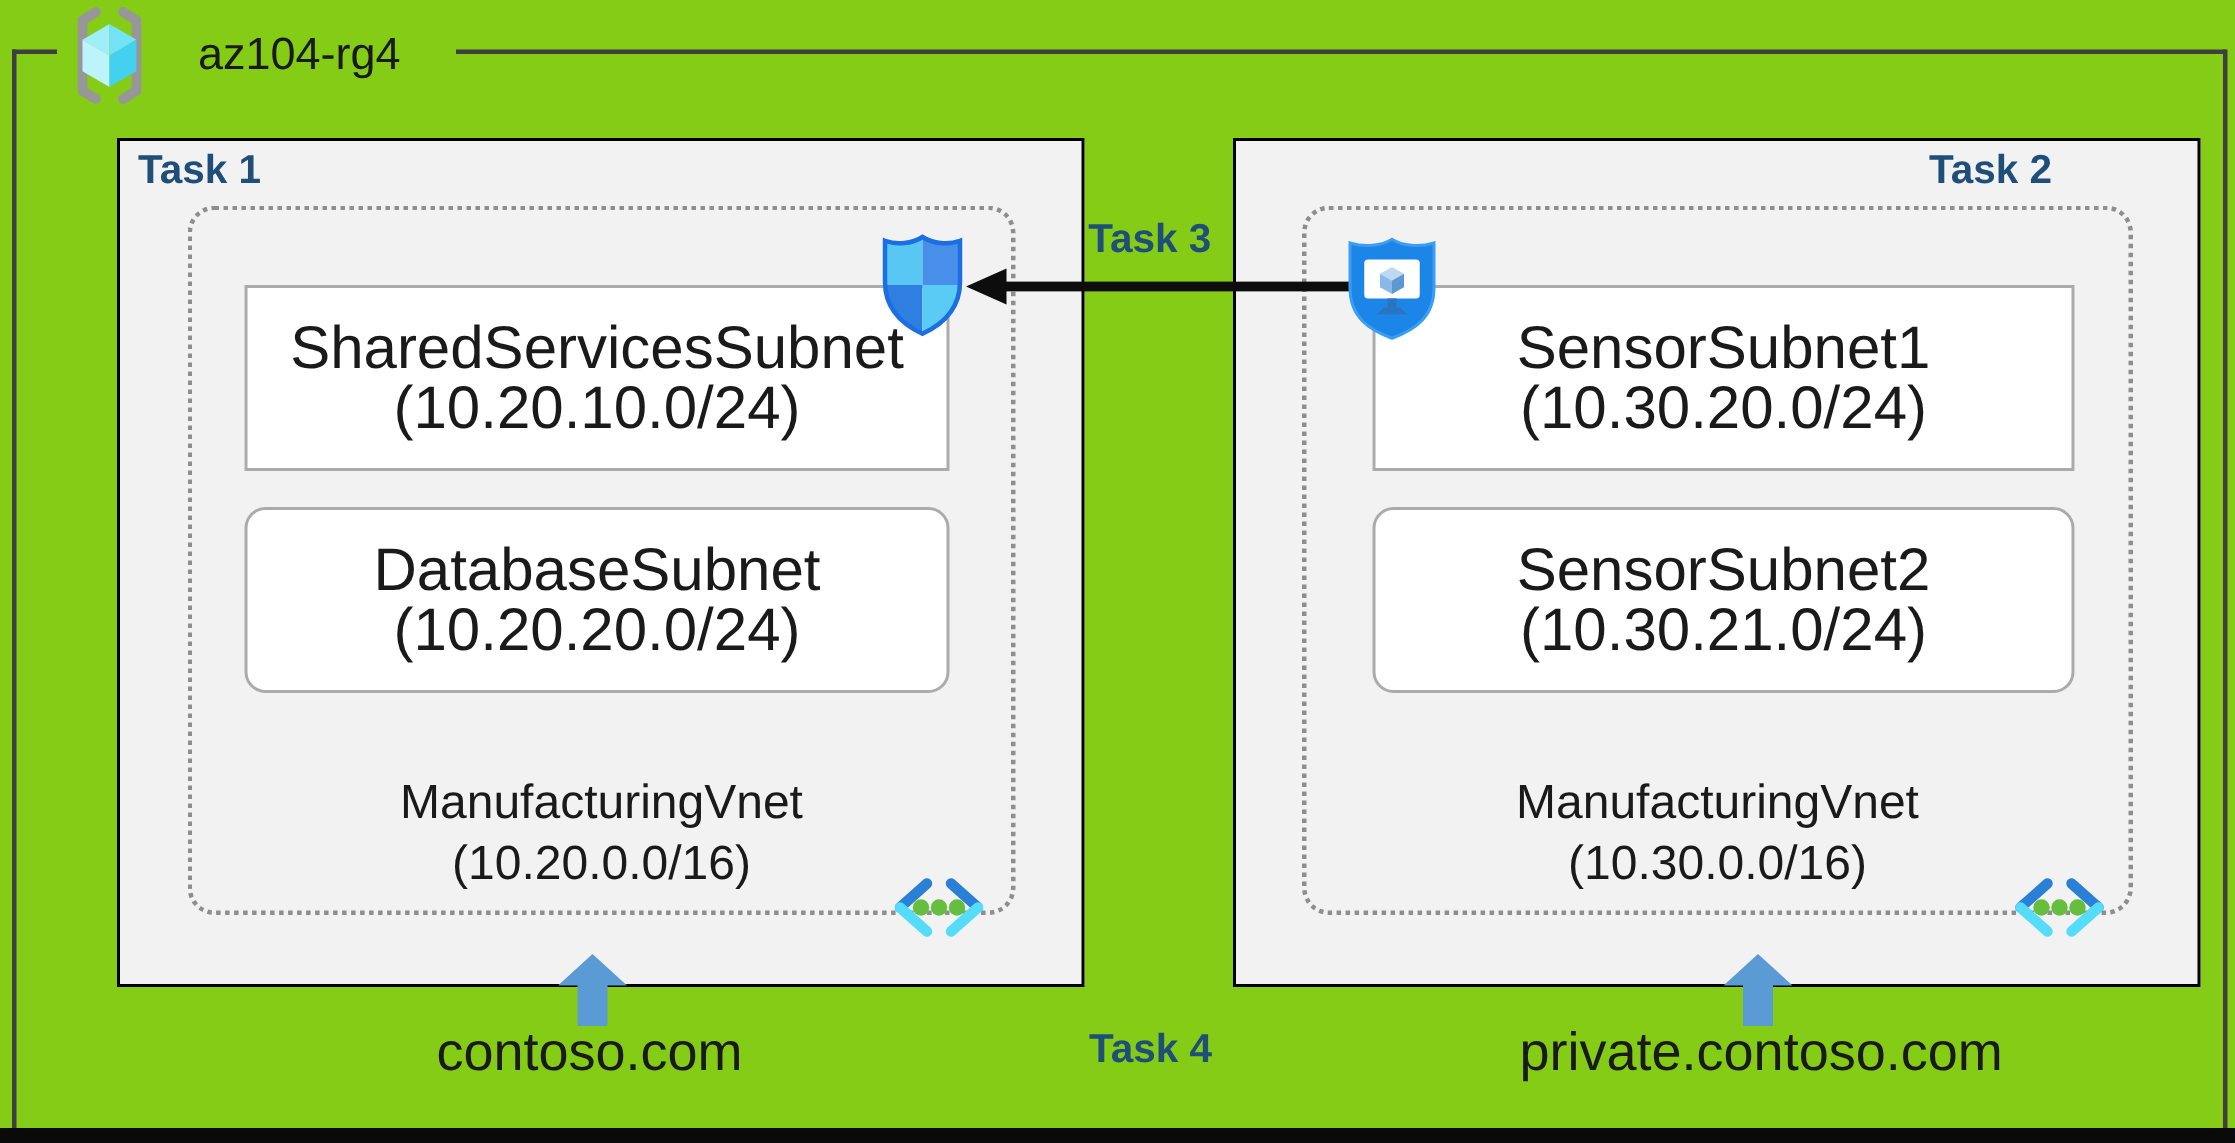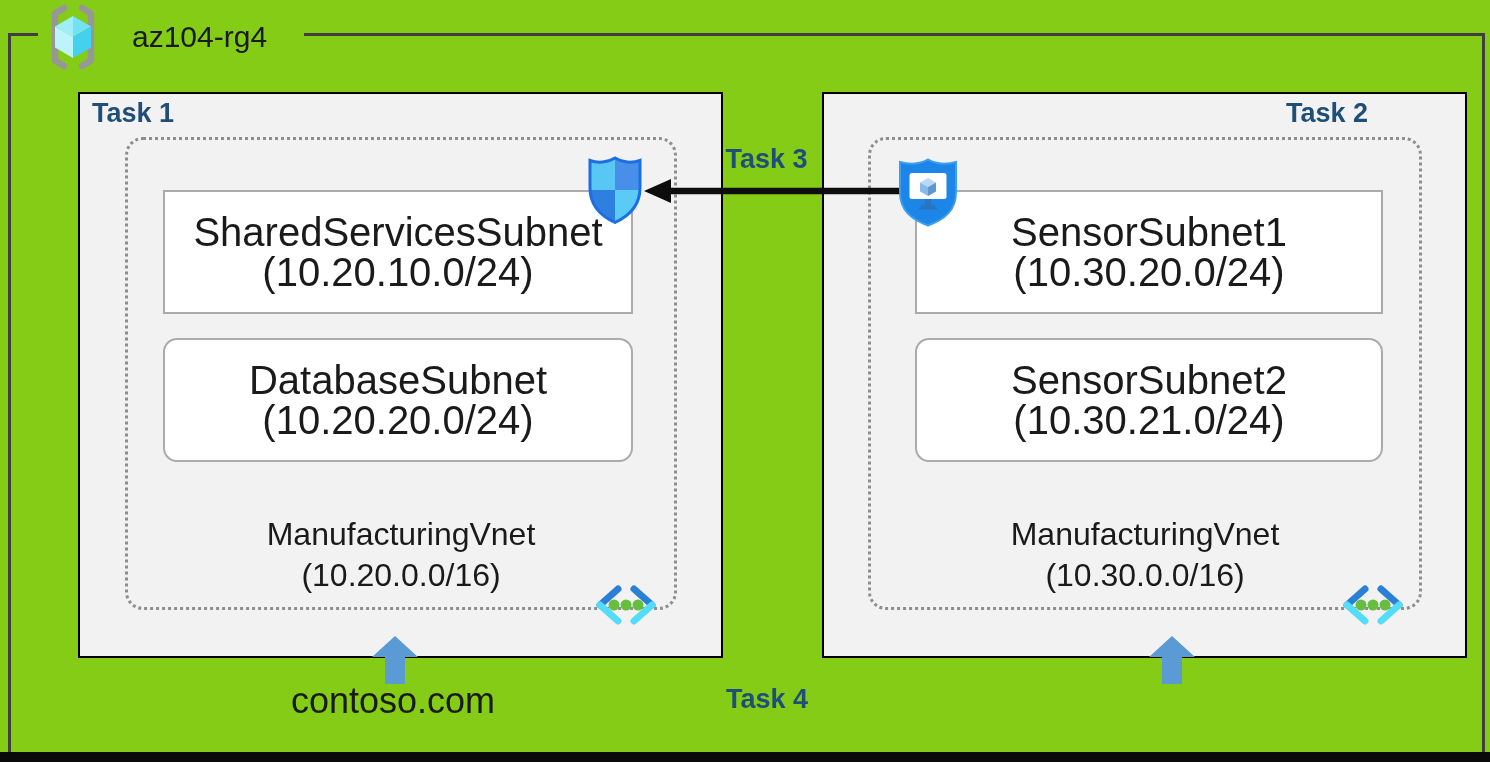--- a/index.html
+++ b/index.html
@@ -165,14 +165,15 @@
 
   <svg class="up-arrow" id="up-arrow-left" viewBox="0 0 46 48">
     <polygon points="23,0 46,21 33,21 33,48 13,48 13,21 0,21" fill="#5B9BD5"></polygon>
   </svg>
   <svg class="up-arrow" id="up-arrow-right" viewBox="0 0 46 48">
     <polygon points="23,0 46,21 33,21 33,48 13,48 13,21 0,21" fill="#5B9BD5"></polygon>
   </svg>
 
   <div class="dns-label" id="dns-left">contoso.com</div>
   <div class="task-label" id="task4-label">Task 4</div>
+  <div class="dns-label" id="dns-right">private.contoso.com</div>
 
 </div>
 
 </body></html>

